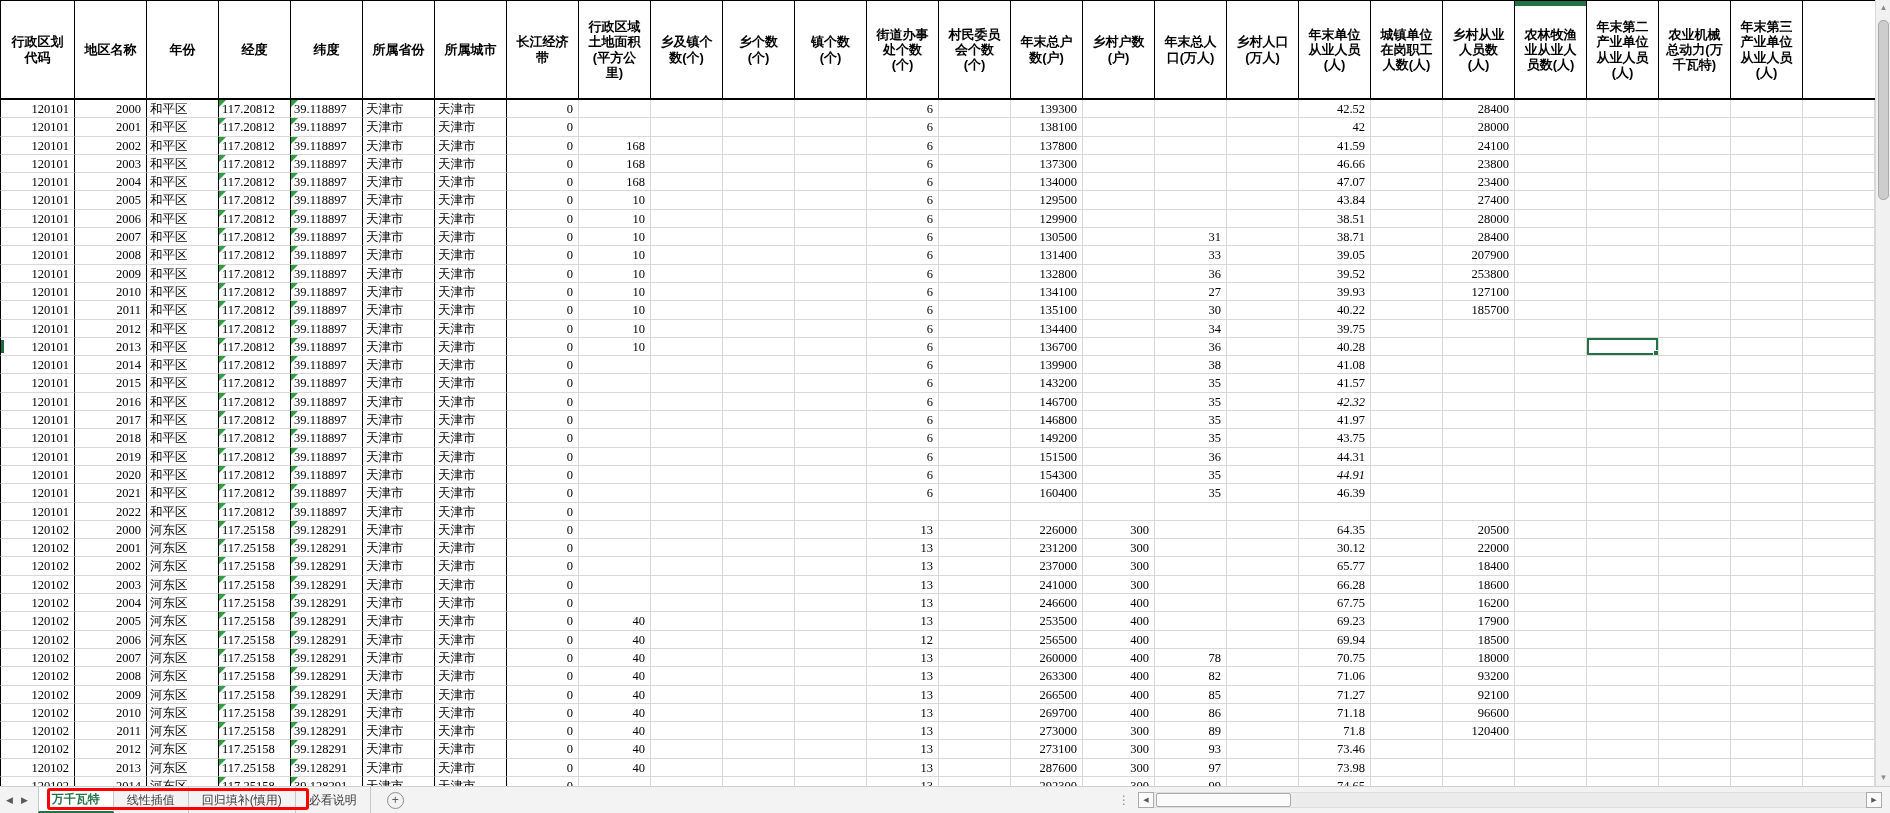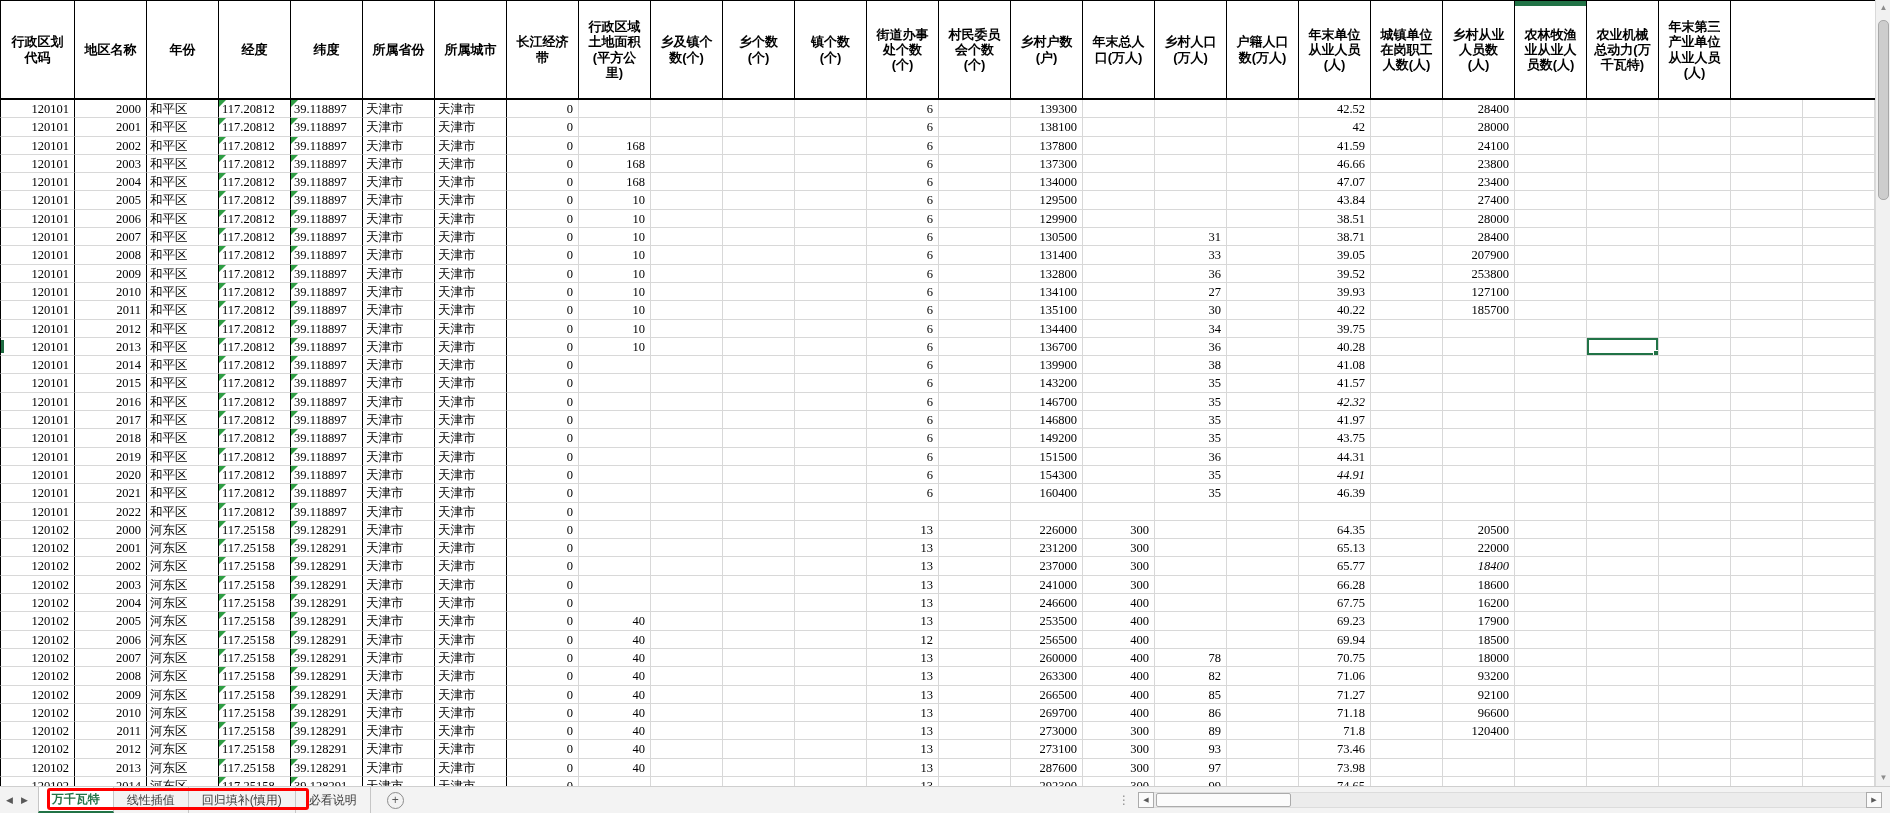--- a/index.html
+++ b/index.html
@@ -71,28 +71,29 @@
         <div class="hcell" style="width: 72px;">纬度</div>
         <div class="hcell" style="width: 72px;">所属省份</div>
         <div class="hcell" style="width: 72px;">所属城市</div>
         <div class="hcell" style="width: 72px;">长江经济带</div>
         <div class="hcell" style="width: 72px;">行政区域土地面积(平方公里)</div>
         <div class="hcell" style="width: 72px;">乡及镇个数(个)</div>
         <div class="hcell" style="width: 72px;">乡个数(个)</div>
         <div class="hcell" style="width: 72px;">镇个数(个)</div>
         <div class="hcell" style="width: 72px;">街道办事处个数(个)</div>
         <div class="hcell" style="width: 72px;">村民委员会个数(个)</div>
+        <div class="hcell" style="width: 72px;">年末总户数(户)</div>
         <div class="hcell" style="width: 72px;">乡村户数(户)</div>
         <div class="hcell" style="width: 72px;">年末总人口(万人)</div>
         <div class="hcell" style="width: 72px;">乡村人口(万人)</div>
-        <div class="hcell" style="width: 72px;">户籍人口数(万人)</div>
         <div class="hcell" style="width: 72px;">年末单位从业人员(人)</div>
         <div class="hcell" style="width: 72px;">城镇单位在岗职工人数(人)</div>
         <div class="hcell" style="width: 72px;">乡村从业人员数(人)</div>
         <div class="hcell" style="width: 72px;">农林牧渔业从业人员数(人)<div class="col-indicator"></div></div>
+        <div class="hcell" style="width: 72px;">年末第二产业单位从业人员(人)</div>
         <div class="hcell" style="width: 72px;">农业机械总动力(万千瓦特)</div>
         <div class="hcell" style="width: 72px;">年末第三产业单位从业人员(人)</div>
       </div>
     <div id="rows">
         <div class="drow">
           <div class="dcell num dark" style="width: 75px;">120101</div>
           <div class="dcell num dark" style="width: 72px;">2000</div>
           <div class="dcell txt dark" style="width: 72px;">和平区</div>
           <div class="dcell txt dark" style="width: 72px;">117.20812<span class="tri"></span></div>
           <div class="dcell txt dark" style="width: 72px;">39.118897<span class="tri"></span></div>
@@ -776,21 +777,21 @@
           <div class="dcell num" style="width: 72px;"></div>
           <div class="dcell num" style="width: 72px;"></div>
           <div class="dcell num" style="width: 72px;"></div>
           <div class="dcell num" style="width: 72px;"></div>
           <div class="dcell num" style="width: 72px;">13</div>
           <div class="dcell num" style="width: 72px;"></div>
           <div class="dcell num" style="width: 72px;">231200</div>
           <div class="dcell num" style="width: 72px;">300</div>
           <div class="dcell num" style="width: 72px;"></div>
           <div class="dcell num" style="width: 72px;"></div>
-          <div class="dcell num" style="width: 72px;">65.13</div>
+          <div class="dcell num" style="width: 72px;">30.12</div>
           <div class="dcell num" style="width: 72px;"></div>
           <div class="dcell num" style="width: 72px;">22000</div>
           <div class="dcell num" style="width: 72px;"></div>
           <div class="dcell num" style="width: 72px;"></div>
           <div class="dcell num" style="width: 72px;"></div>
           <div class="dcell num" style="width: 72px;"></div>
           <div class="dcell num" style="width: 72px;"></div>
         </div>
         <div class="drow">
           <div class="dcell num dark" style="width: 75px;">120102</div>
@@ -806,21 +807,21 @@
           <div class="dcell num" style="width: 72px;"></div>
           <div class="dcell num" style="width: 72px;"></div>
           <div class="dcell num" style="width: 72px;">13</div>
           <div class="dcell num" style="width: 72px;"></div>
           <div class="dcell num" style="width: 72px;">237000</div>
           <div class="dcell num" style="width: 72px;">300</div>
           <div class="dcell num" style="width: 72px;"></div>
           <div class="dcell num" style="width: 72px;"></div>
           <div class="dcell num" style="width: 72px;">65.77</div>
           <div class="dcell num" style="width: 72px;"></div>
-          <div class="dcell num" style="width: 72px; font-style: italic;">18400</div>
+          <div class="dcell num" style="width: 72px;">18400</div>
           <div class="dcell num" style="width: 72px;"></div>
           <div class="dcell num" style="width: 72px;"></div>
           <div class="dcell num" style="width: 72px;"></div>
           <div class="dcell num" style="width: 72px;"></div>
           <div class="dcell num" style="width: 72px;"></div>
         </div>
         <div class="drow">
           <div class="dcell num dark" style="width: 75px;">120102</div>
           <div class="dcell num dark" style="width: 72px;">2003</div>
           <div class="dcell txt dark" style="width: 72px;">河东区</div>

